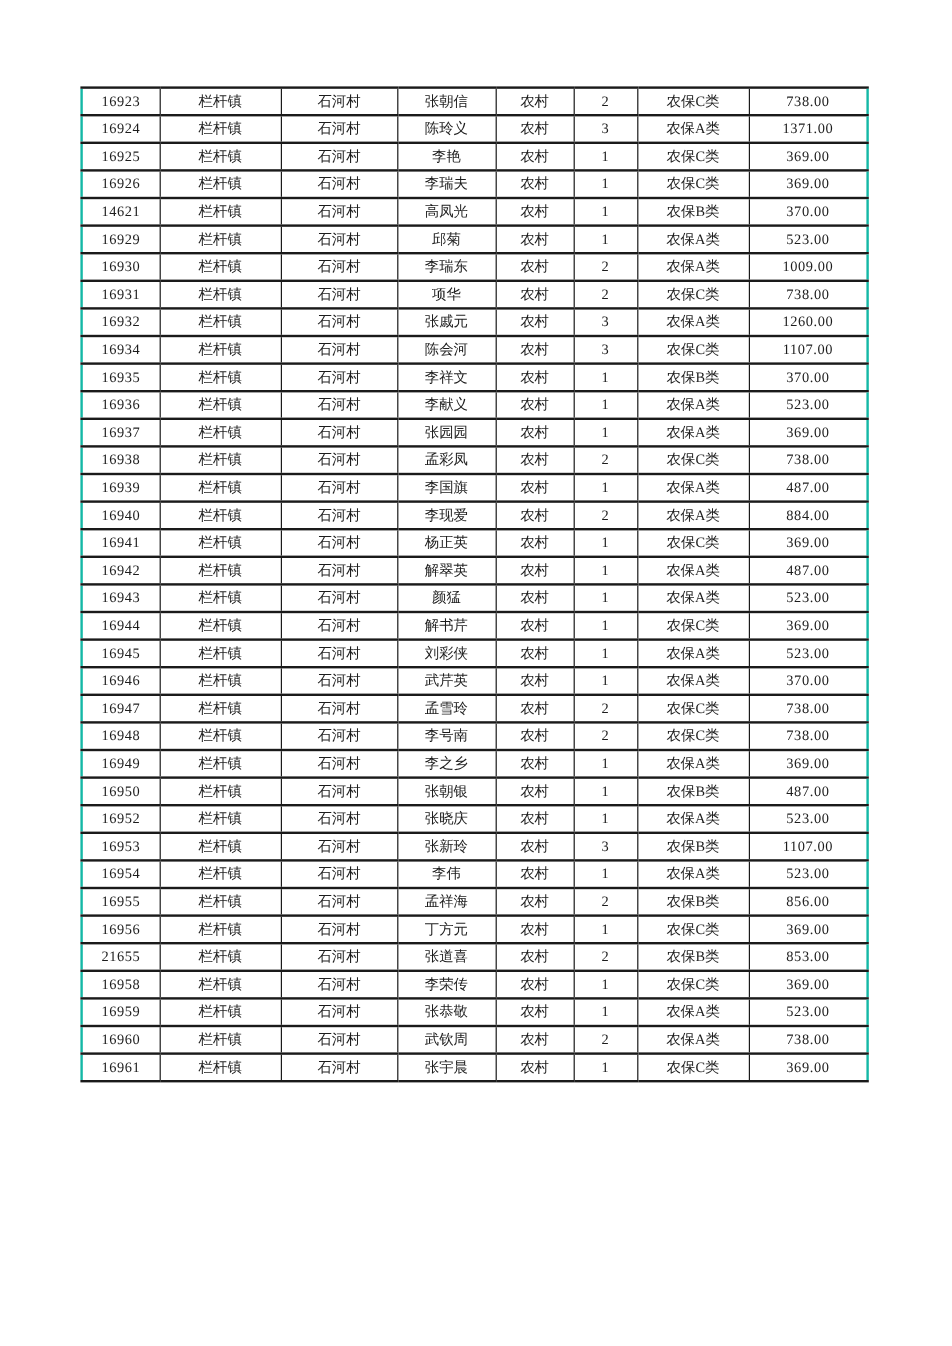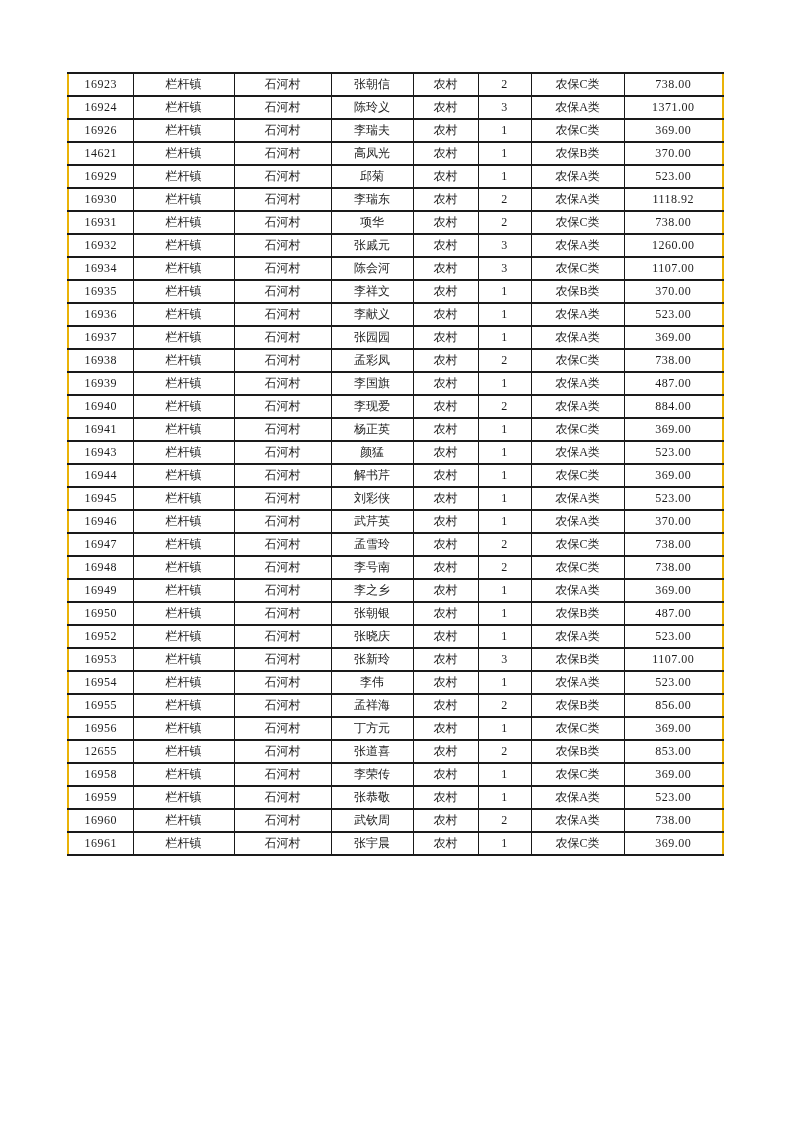--- a/index.html
+++ b/index.html
@@ -16,21 +16,21 @@
     font-family: "Liberation Serif", "DejaVu Serif", serif;
     color: #1c1c1c;
   }
   table.data-table {
     position: absolute;
     left: 67px;
     top: 72px;
     width: 655px;
     border-collapse: collapse;
     table-layout: fixed;
-    border: 2px solid #eab308;
+    border: 2px solid #14b8a6;
   }
   table.data-table td {
     border-left: 1px solid #1a1a1a;
     border-right: 1px solid #1a1a1a;
     border-top: 2px solid #1a1a1a;
     border-bottom: 2px solid #1a1a1a;
     height: 21px;
     padding: 0 2px;
     text-align: center;
     vertical-align: middle;
@@ -80,20 +80,30 @@
           <td class="num">16924</td>
           <td>栏杆镇</td>
           <td>石河村</td>
           <td>陈玲义</td>
           <td>农村</td>
           <td class="num">3</td>
           <td>农保A类</td>
           <td class="num">1371.00</td>
         </tr>
         <tr>
+          <td class="num">16925</td>
+          <td>栏杆镇</td>
+          <td>石河村</td>
+          <td>李艳</td>
+          <td>农村</td>
+          <td class="num">1</td>
+          <td>农保C类</td>
+          <td class="num">369.00</td>
+        </tr>
+        <tr>
           <td class="num">16926</td>
           <td>栏杆镇</td>
           <td>石河村</td>
           <td>李瑞夫</td>
           <td>农村</td>
           <td class="num">1</td>
           <td>农保C类</td>
           <td class="num">369.00</td>
         </tr>
         <tr>
@@ -117,21 +127,21 @@
           <td class="num">523.00</td>
         </tr>
         <tr>
           <td class="num">16930</td>
           <td>栏杆镇</td>
           <td>石河村</td>
           <td>李瑞东</td>
           <td>农村</td>
           <td class="num">2</td>
           <td>农保A类</td>
-          <td class="num">1118.92</td>
+          <td class="num">1009.00</td>
         </tr>
         <tr>
           <td class="num">16931</td>
           <td>栏杆镇</td>
           <td>石河村</td>
           <td>项华</td>
           <td>农村</td>
           <td class="num">2</td>
           <td>农保C类</td>
           <td class="num">738.00</td>
@@ -220,20 +230,30 @@
           <td class="num">16941</td>
           <td>栏杆镇</td>
           <td>石河村</td>
           <td>杨正英</td>
           <td>农村</td>
           <td class="num">1</td>
           <td>农保C类</td>
           <td class="num">369.00</td>
         </tr>
         <tr>
+          <td class="num">16942</td>
+          <td>栏杆镇</td>
+          <td>石河村</td>
+          <td>解翠英</td>
+          <td>农村</td>
+          <td class="num">1</td>
+          <td>农保A类</td>
+          <td class="num">487.00</td>
+        </tr>
+        <tr>
           <td class="num">16943</td>
           <td>栏杆镇</td>
           <td>石河村</td>
           <td>颜猛</td>
           <td>农村</td>
           <td class="num">1</td>
           <td>农保A类</td>
           <td class="num">523.00</td>
         </tr>
         <tr>
@@ -350,21 +370,21 @@
           <td class="num">16956</td>
           <td>栏杆镇</td>
           <td>石河村</td>
           <td>丁方元</td>
           <td>农村</td>
           <td class="num">1</td>
           <td>农保C类</td>
           <td class="num">369.00</td>
         </tr>
         <tr>
-          <td class="num">12655</td>
+          <td class="num">21655</td>
           <td>栏杆镇</td>
           <td>石河村</td>
           <td>张道喜</td>
           <td>农村</td>
           <td class="num">2</td>
           <td>农保B类</td>
           <td class="num">853.00</td>
         </tr>
         <tr>
           <td class="num">16958</td>

